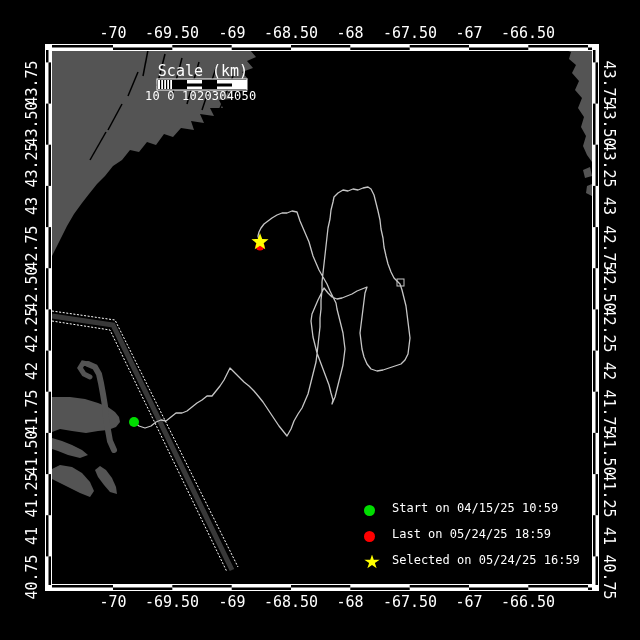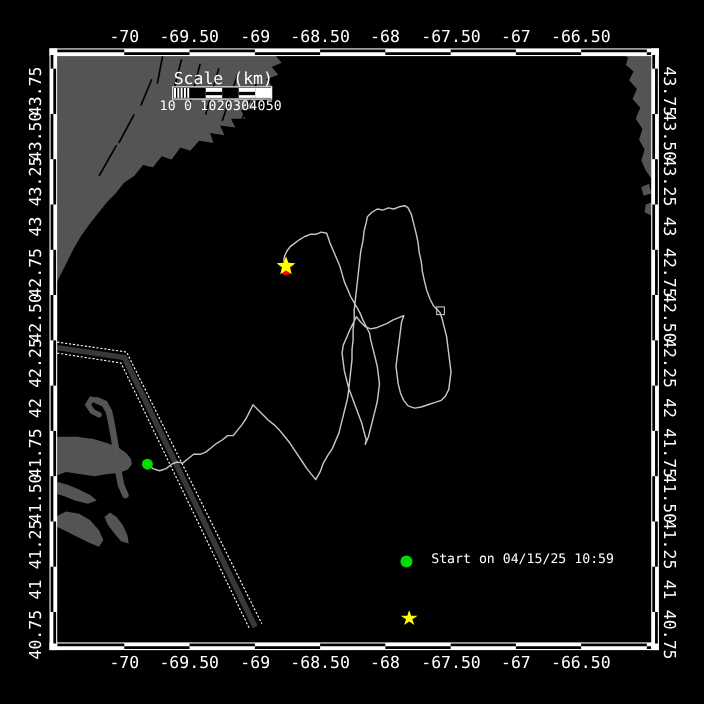--- a/index.html
+++ b/index.html
@@ -119,24 +119,31 @@
 
   <div class="overlay-text" id="scale-title">Scale (km)</div>
   <div class="overlay-text" id="scale-numbers">10 0 1020304050</div>
 
   <div class="lg-row" id="lg0" style="top: 501px;">
     <span class="lg-marker">
         <span class="dot" id="lgm0" style="background: rgb(0, 221, 0);"></span>
       </span>
     <span class="lg-label">Start on 04/15/25 10:59</span>
   </div>
+  <div class="lg-row" id="lg1" style="top: 527px;">
+    <span class="lg-marker">
+        <span class="dot" id="lgm1" style="background: rgb(255, 0, 0);"></span>
+      </span>
+    <span class="lg-label">Last on 05/24/25 18:59</span>
+  </div>
   <div class="lg-row" id="lg2" style="top: 553px;">
     <span class="lg-marker">
         <span class="star" id="lgm2" style="background: rgb(255, 255, 0);"></span>
       </span>
+    <span class="lg-label">Selected on 05/24/25 16:59</span>
   </div>
 
   <div id="axis-labels">
       <div class="ax " style="left: 113px; top: 33px;">-70</div>
       <div class="ax " style="left: 172px; top: 33px;">-69.50</div>
       <div class="ax " style="left: 232px; top: 33px;">-69</div>
       <div class="ax " style="left: 291px; top: 33px;">-68.50</div>
       <div class="ax " style="left: 350px; top: 33px;">-68</div>
       <div class="ax " style="left: 410px; top: 33px;">-67.50</div>
       <div class="ax " style="left: 469px; top: 33px;">-67</div>

